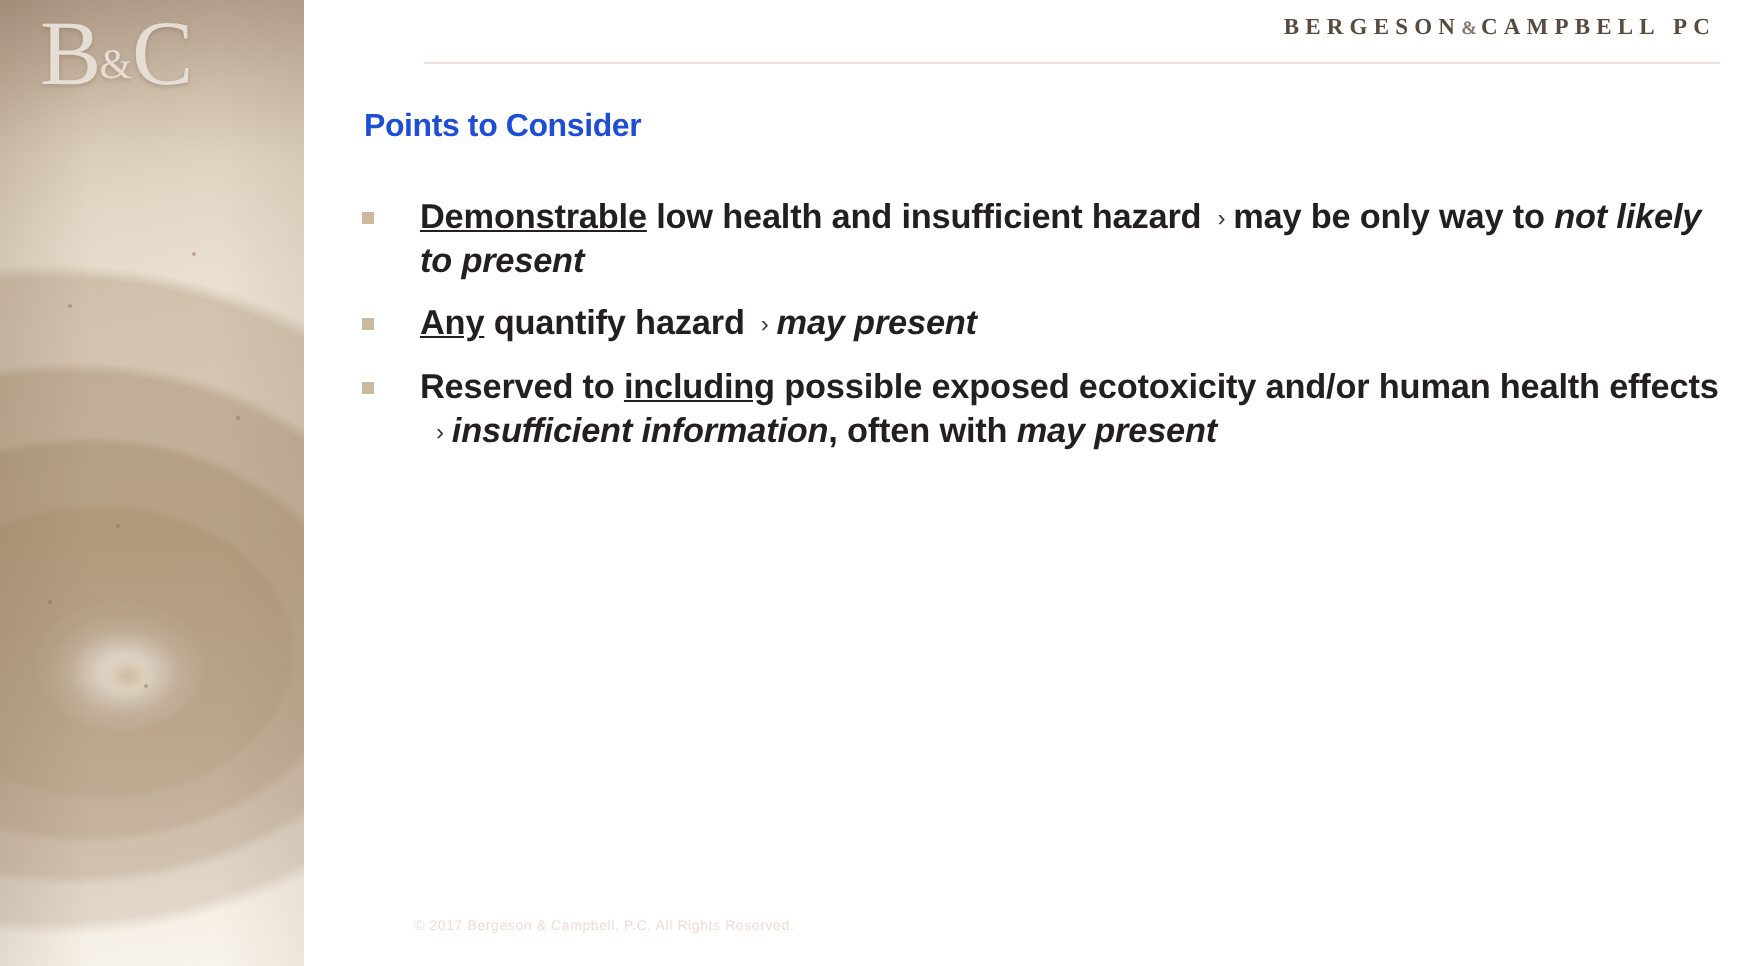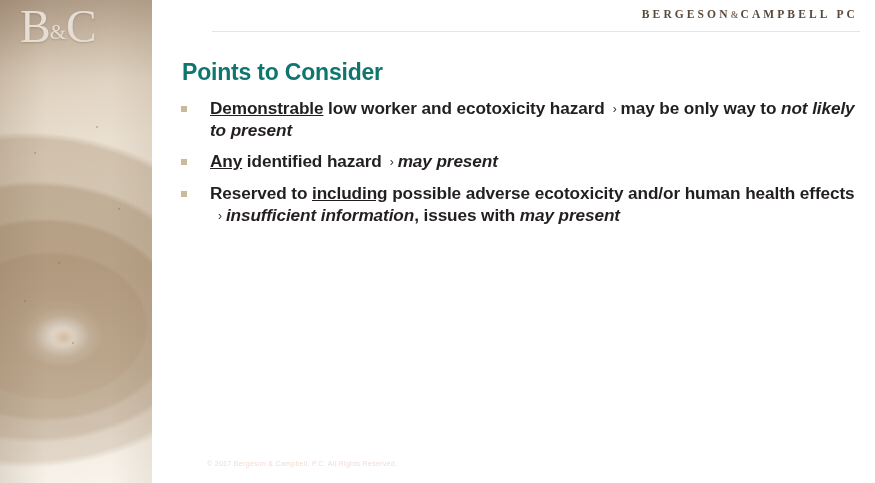--- a/index.html
+++ b/index.html
@@ -125,23 +125,23 @@
     left: 60px;
     right: 15px;
     top: 31px;
     height: 1px;
     background: #f6dedb;
   }
   .slide-title {
     position: absolute;
     left: 30px;
     top: 44px;
-    font-size: 23px;
+    font-size: 16px;
     font-weight: bold;
-    color: #0f766e;
+    color: #1d4ed8;
     letter-spacing: -0.2px;
   }
 
   .bullets {
     position: absolute;
     left: 26px;
     top: 98px;
     width: 690px;
   }
   .bullet {
@@ -210,21 +210,21 @@
 
   <div class="content">
 
     <div class="firm-name"><span>BERGESON</span><span class="amp-small">&amp;</span><span>CAMPBELL</span><span class="pc">PC</span></div>
 
     <div class="header-rule"></div>
 
     <h1 class="slide-title">Points to Consider</h1>
 
     <div class="bullets">
-        <div class="bullet"><span class="bullet-marker"></span><span class="u">Demonstrable</span><span> low worker and ecotoxicity hazard</span><span class="arrow">›</span><span>may be only way to </span><span class="it">not likely to present</span></div>
-        <div class="bullet"><span class="bullet-marker"></span><span class="u">Any</span><span> identified hazard</span><span class="arrow">›</span><span class="it">may present</span></div>
-        <div class="bullet"><span class="bullet-marker"></span><span>Reserved to </span><span class="u">including</span><span> possible adverse ecotoxicity and/or human health effects</span><span class="arrow">›</span><span class="it">insufficient information</span><span>, issues with </span><span class="it">may present</span></div>
+        <div class="bullet"><span class="bullet-marker"></span><span class="u">Demonstrable</span><span> low health and insufficient hazard</span><span class="arrow">›</span><span>may be only way to </span><span class="it">not likely to present</span></div>
+        <div class="bullet"><span class="bullet-marker"></span><span class="u">Any</span><span> quantify hazard</span><span class="arrow">›</span><span class="it">may present</span></div>
+        <div class="bullet"><span class="bullet-marker"></span><span>Reserved to </span><span class="u">including</span><span> possible exposed ecotoxicity and/or human health effects</span><span class="arrow">›</span><span class="it">insufficient information</span><span>, often with </span><span class="it">may present</span></div>
       </div>
 
     <div class="copyright">© 2017 Bergeson &amp; Campbell, P.C. All Rights Reserved.</div>
 
   </div>
 </div>
 
 </body></html>

